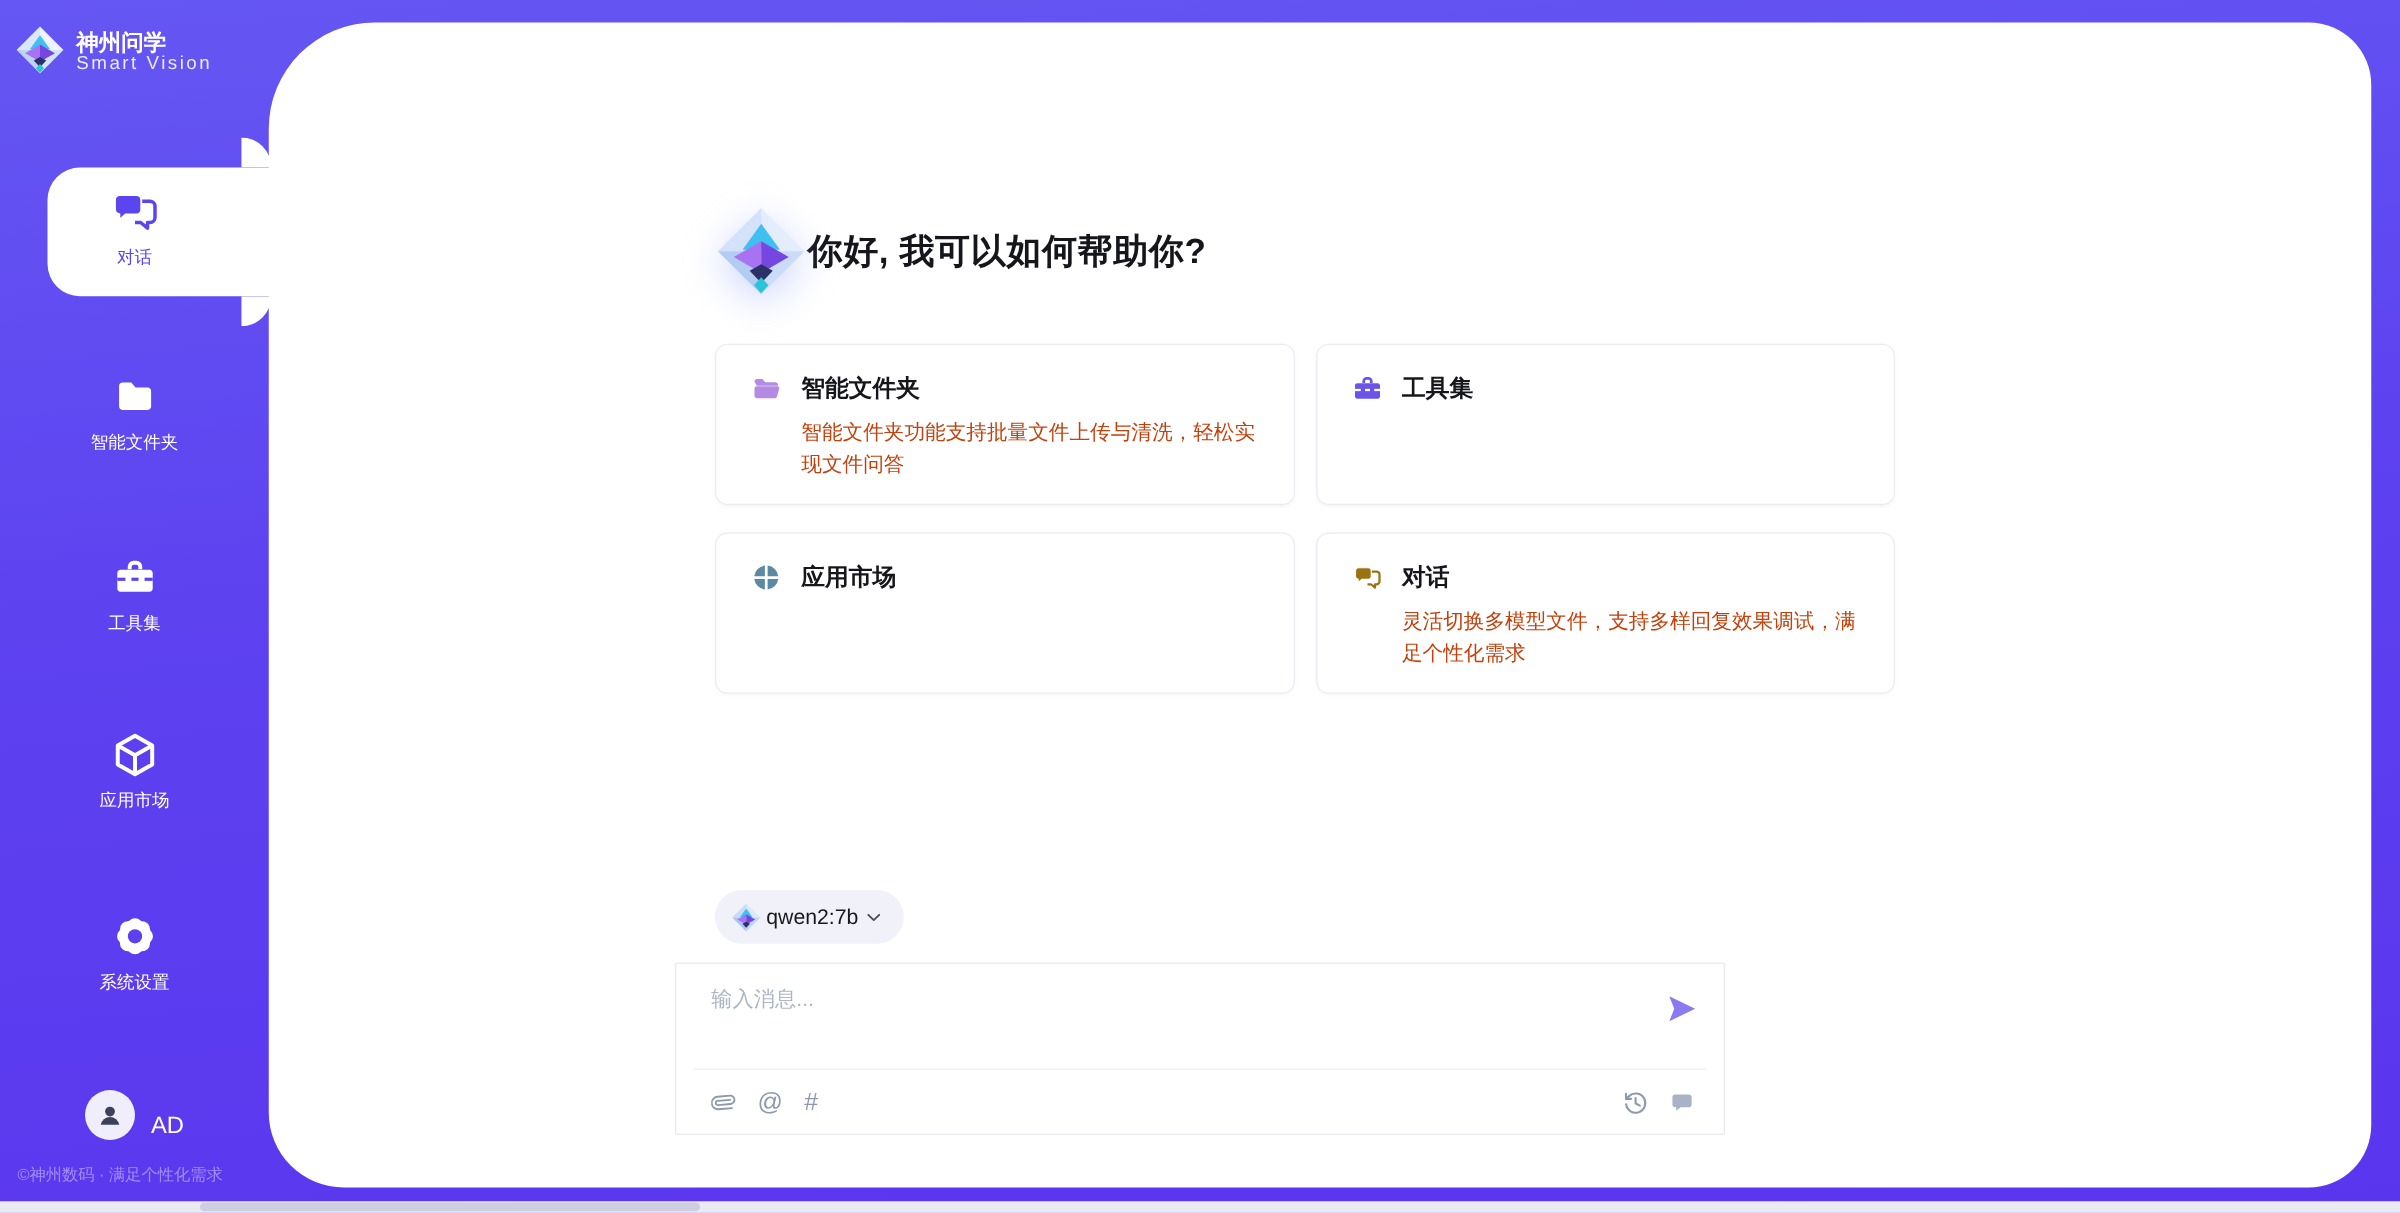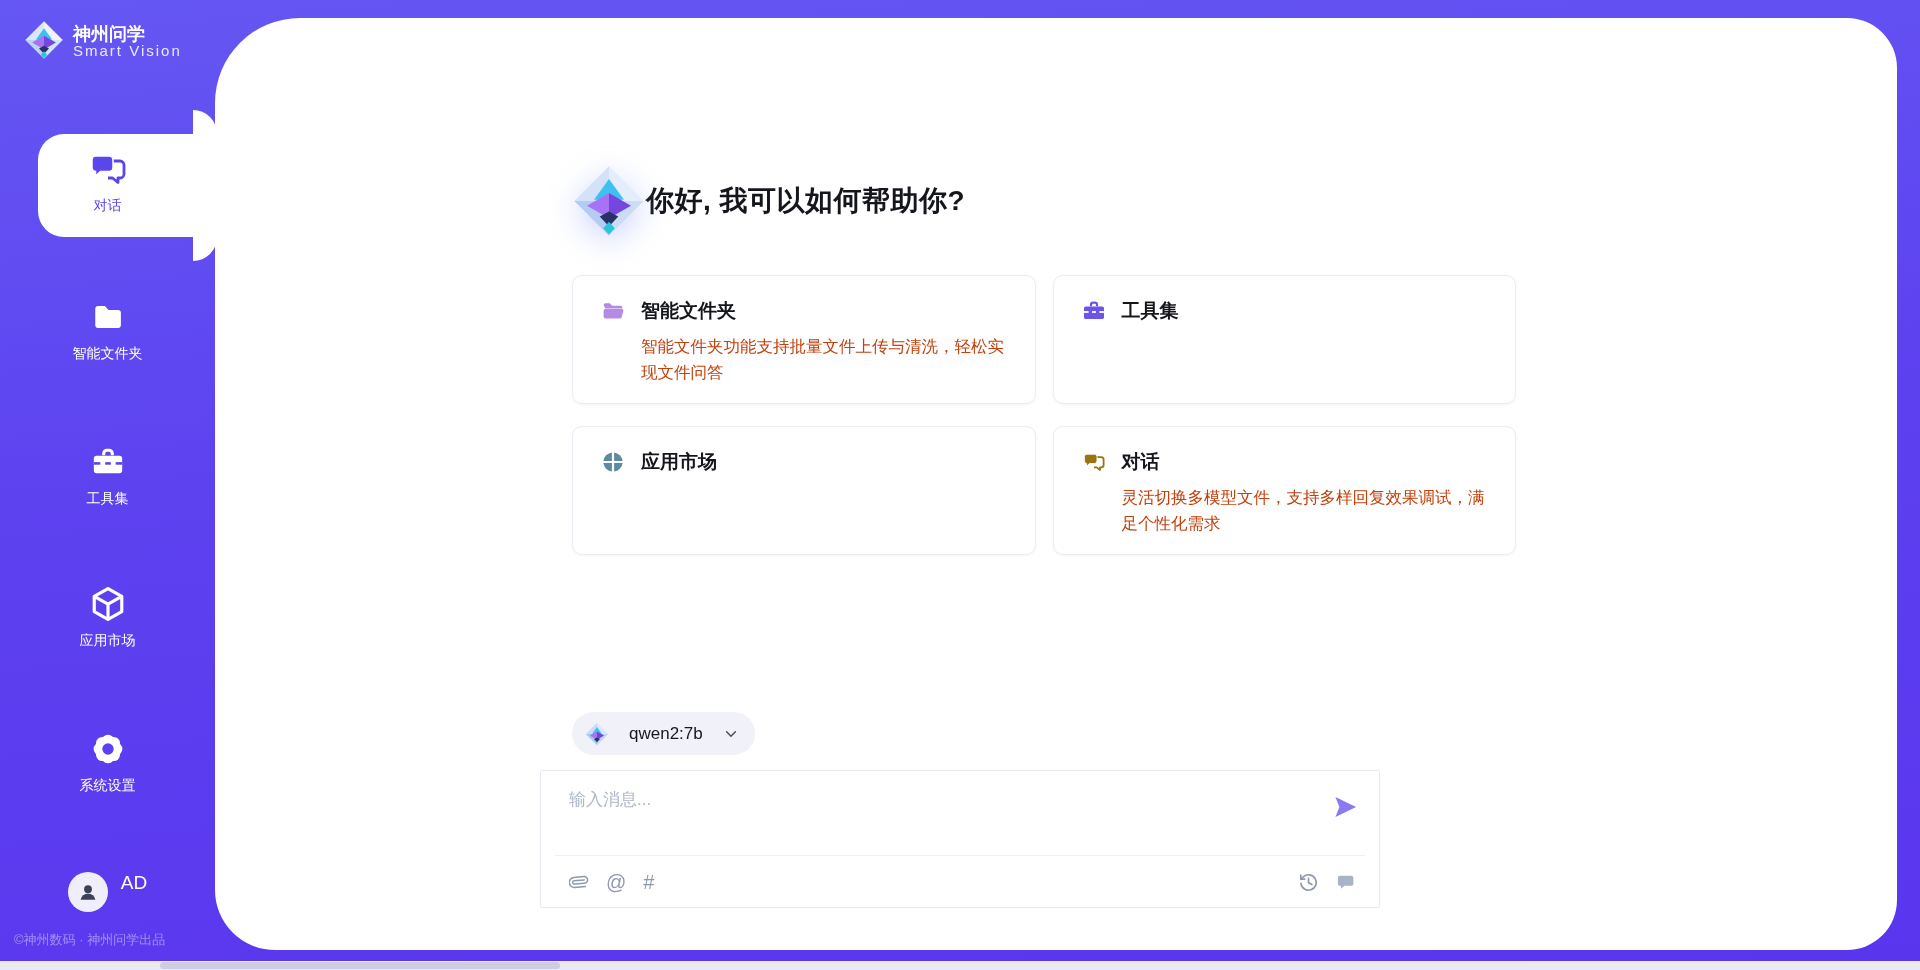--- a/index.html
+++ b/index.html
@@ -12,50 +12,50 @@
   .panel{left:215px;top:18px;width:1682px;height:932px;background:#fff;
     border-radius:85px 50px 50px 60px;}
   .tab-blob{left:38px;top:134px;width:180px;height:103px;background:#fff;
     border-radius:26px 0 0 26px;}
   .patch{width:24px;height:24px;}
   .patch-top{left:193px;top:110px;}
   .patch-bottom{left:193px;top:237px;}
 
   
   .brand{left:0;top:20px;width:215px;display:flex;align-items:center;gap:9px;
-    padding-left:24px;box-sizing:border-box;}
+    padding-left:12px;box-sizing:border-box;}
   .brand-name{color:#fff;font-size:18px;font-weight:700;line-height:20px;}
   .brand-sub{color:#e9e9ff;font-size:15px;letter-spacing:2px;line-height:13px;}
   .nav-item{width:215px;text-align:center;cursor:pointer;}
   .nav-icon{display:flex;justify-content:center;align-items:center;height:42px;}
   .nav-label{display:block;margin-top:7px;font-size:14px;color:#fff;}
   .nav-item.active .nav-label{color:#5b45ee;}
   .user-row{left:0;top:872px;width:215px;display:flex;justify-content:center;
-    align-items:flex-start;gap:13px;cursor:pointer;}
+    align-items:flex-end;gap:13px;cursor:pointer;}
   .avatar{width:40px;height:40px;border-radius:50%;background:#f1eefb;
     display:flex;align-items:center;justify-content:center;}
   .user-name{color:#fff;font-size:19px;}
   .copyright{left:14px;top:931px;font-size:13px;color:rgba(255,255,255,.42);}
 
   
   .greeting{left:572px;top:164px;display:flex;align-items:center;}
   .greeting-logo{filter:drop-shadow(0 8px 16px rgba(130,150,255,.40));}
   .greeting-text{font-size:28px;font-weight:700;color:#15161c;letter-spacing:.5px;}
 
   .cards{left:572px;top:275px;width:944px;display:grid;
     grid-template-columns:1fr 1fr;gap:22px 17px;}
   .card{height:129px;box-sizing:border-box;background:#fff;border:1px solid #ebecf3;
     border-radius:10px;padding:22px 26px 0 28px;cursor:pointer;
     box-shadow:0 1px 3px rgba(25,25,70,.04);}
   .card-head{display:flex;align-items:center;gap:16px;}
   .card-title{font-size:19px;font-weight:700;color:#15161c;}
   .card-desc{margin:9px 0 0 40px;font-size:16.5px;line-height:26px;color:#c2410c;}
 
   .model-pill{left:572px;top:712px;height:43px;border-radius:22px;background:#f1f2f9;
-    display:inline-flex;align-items:center;gap:20px;padding:0 16px 0 13px;cursor:pointer;}
+    display:inline-flex;align-items:center;gap:4px;padding:0 16px 0 13px;cursor:pointer;}
   .model-name{font-size:17px;color:#17181d;}
 
   .composer{left:540px;top:770px;width:840px;height:138px;box-sizing:border-box;
     background:#fff;border:1px solid #e7e9f1;border-radius:2px;}
   .composer-top{position:relative;height:84px;}
   .composer textarea{width:100%;height:100%;box-sizing:border-box;border:none;resize:none;
     outline:none;background:transparent;padding:17px 70px 0 28px;font-size:17px;
     color:#2a2c36;font-family:inherit;}
   .composer textarea::placeholder{color:#aeb6c6;}
   .send-btn{position:absolute;right:20px;top:22px;width:28px;height:28px;cursor:pointer;
@@ -165,21 +165,21 @@
   <div class="abs user-row">
     <div class="avatar">
       <svg width="24" height="24" viewBox="0 0 24 24">
         <circle cx="12" cy="9.2" r="3.9" fill="#3c4058"></circle>
         <path d="M4.6 19.8a7.5 7.5 0 0 1 14.8 0z" fill="#3c4058"></path>
       </svg>
     </div>
     <span class="user-name">AD</span>
   </div>
 
-  <div class="abs copyright">©神州数码 · 神州问学出品</div>
+  <div class="abs copyright">©神州数码 · 满足个性化需求</div>
 
   <div class="abs greeting">
     <svg class="greeting-logo" width="74" height="74" viewBox="0 0 64 64">
       <polygon points="32,2 62,32 32,32" fill="#e4edfb"></polygon>
         <polygon points="32,2 32,32 2,32" fill="#d3e2f9"></polygon>
       <polygon points="2,32 32,32 32,62" fill="#b3ccf4"></polygon>
         <polygon points="32,32 62,32 32,62" fill="#cbdcf8"></polygon>
       <polygon points="32,13 45,31 19,31" fill="#3fc0f0"></polygon>
       <polygon points="32,25 32,47 13,36" fill="#a873f3"></polygon>
         <polygon points="32,25 51,36 32,47" fill="#7647e0"></polygon>

